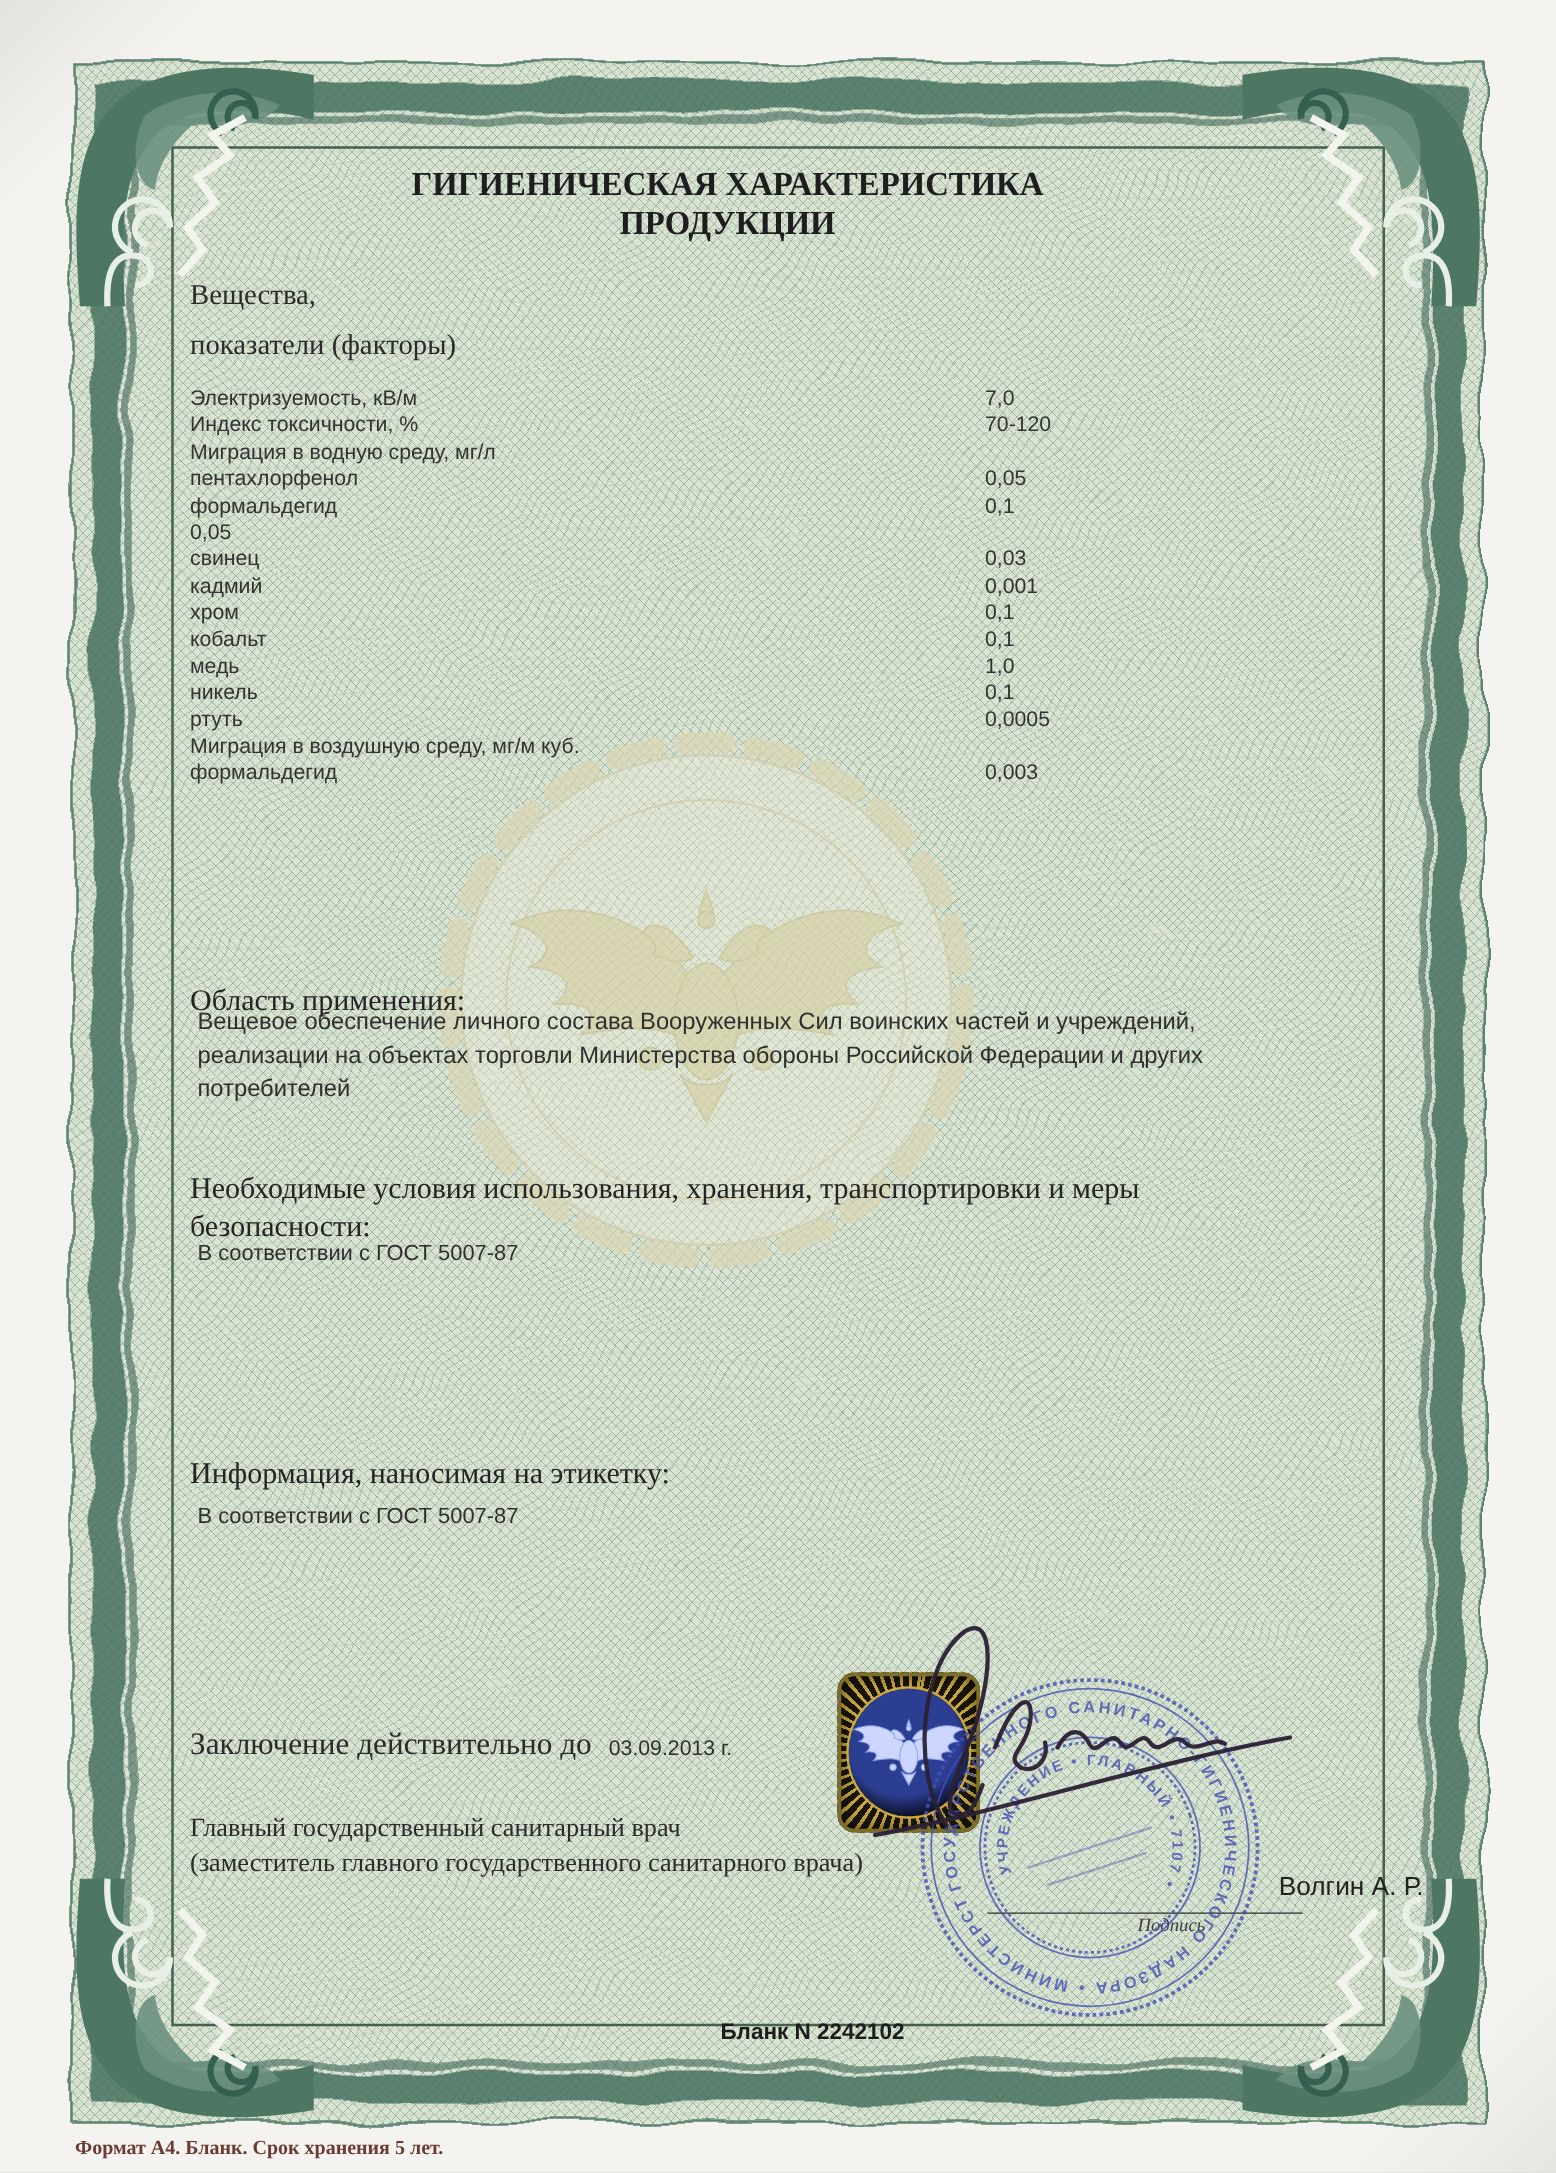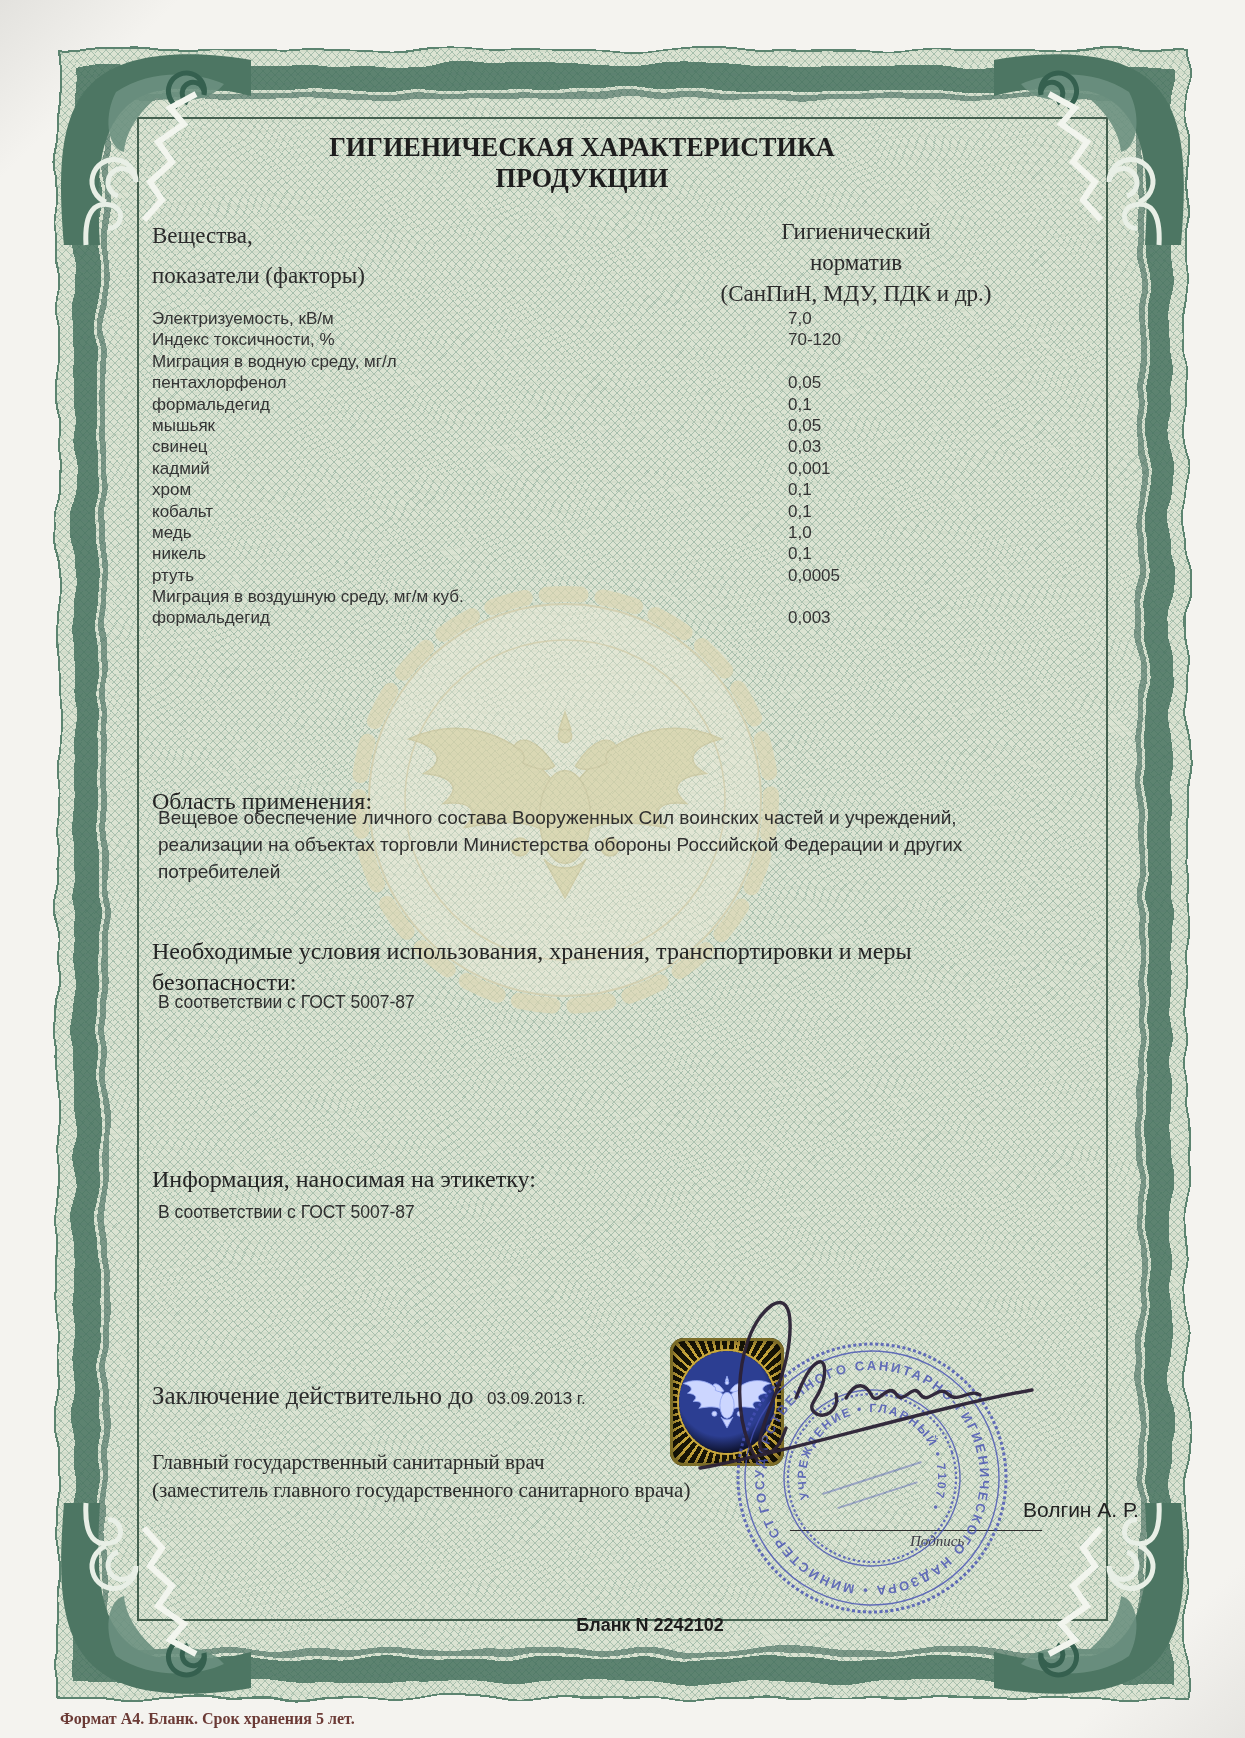--- a/index.html
+++ b/index.html
@@ -112,23 +112,20 @@
       <circle cx="565" cy="800" r="160" fill="none" stroke="#d5cfae" stroke-width="1.5"></circle>
       <use href="#eagle" transform="translate(565,805) scale(1.5)" fill="#d8d1a4" stroke="#c9c193" stroke-width="1" opacity="0.75"></use>
     </g>
   </svg>
 
   <div class="text-layer">
     <div class="abs doc-title">ГИГИЕНИЧЕСКАЯ ХАРАКТЕРИСТИКА ПРОДУКЦИИ</div>
 
     <div class="abs colh-left">Вещества,
 показатели (факторы)</div>
-    <div class="abs colh-right">Гигиенический
-норматив
-(СанПиН, МДУ, ПДК и др.)</div>
 
     <div class="abs rows">
       <div class="row">
           <span class="lbl">Электризуемость, кВ/м</span>
           <span class="val">7,0</span>
         </div>
       <div class="row">
           <span class="lbl">Индекс токсичности, %</span>
           <span class="val">70-120</span>
         </div>
@@ -138,21 +135,20 @@
         </div>
       <div class="row">
           <span class="lbl">пентахлорфенол</span>
           <span class="val">0,05</span>
         </div>
       <div class="row">
           <span class="lbl">формальдегид</span>
           <span class="val">0,1</span>
         </div>
       <div class="row">
-          <span class="lbl">мышьяк</span>
           <span class="val">0,05</span>
         </div>
       <div class="row">
           <span class="lbl">свинец</span>
           <span class="val">0,03</span>
         </div>
       <div class="row">
           <span class="lbl">кадмий</span>
           <span class="val">0,001</span>
         </div>

